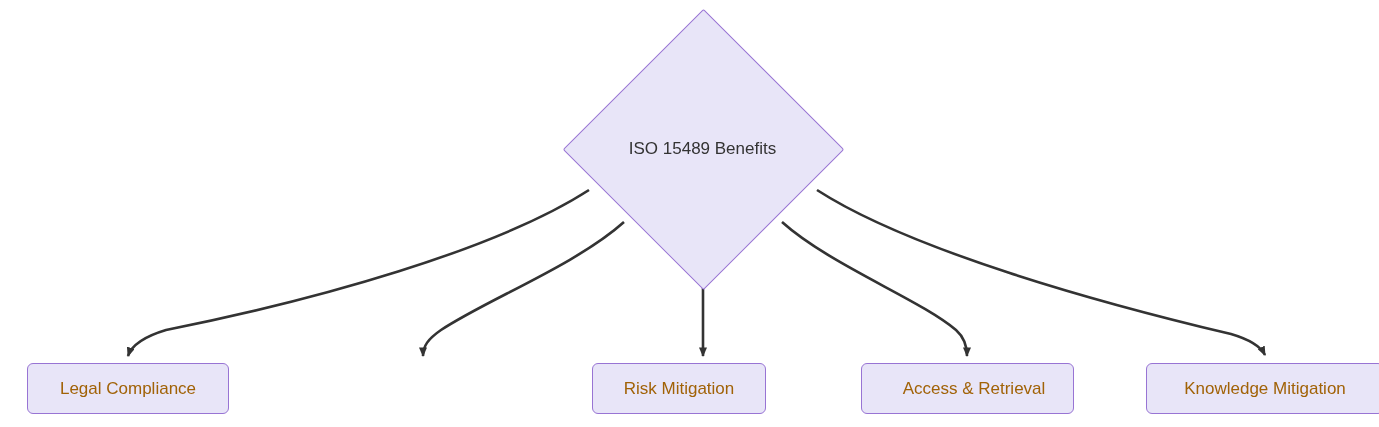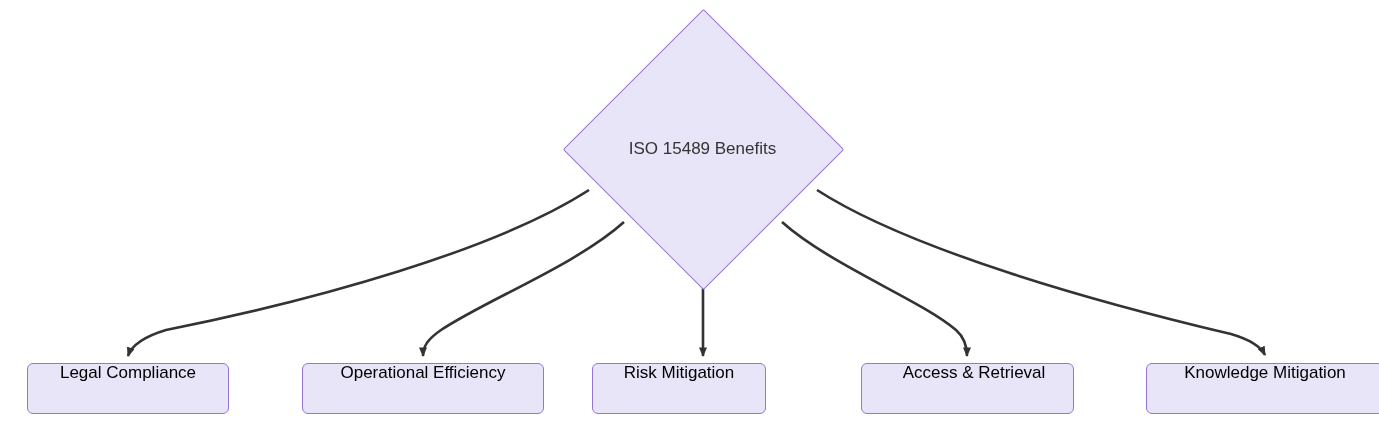--- a/index.html
+++ b/index.html
@@ -23,25 +23,25 @@
   #edge-layer {
     position: absolute;
     inset: 0;
     width: 1379px;
     height: 427px;
   }
   .node {
     position: absolute;
     box-sizing: border-box;
     display: flex;
-    align-items: flex-start;
+    align-items: center;
     justify-content: center;
     background: #e8e5f8;
     border: 1.3px solid #9874d4;
-    color: #000000;
+    color: #a16207;
     font-size: 17px;
     line-height: 1;
     white-space: nowrap;
     z-index: 2;
   }
   .node-leaf {
     height: 51px;
     border-radius: 6px;
   }
   .node-decision {
@@ -97,23 +97,20 @@
 
   <div class="decision-wrap">
     <div class="node-decision"></div>
     <div class="decision-label">ISO 15489 Benefits</div>
   </div>
 
   <div class="node node-leaf" style="left:11px;  top:363px; width:202px;">
     <span>Legal Compliance</span>
   </div>
 
-  <div class="node node-leaf" style="left:286px; top:363px; width:242px;">
-    <span>Operational Efficiency</span>
-  </div>
 
   <div class="node node-leaf" style="left:576px; top:363px; width:174px;">
     <span>Risk Mitigation</span>
   </div>
 
   <div class="node node-leaf" style="left:845px; top:363px; width:213px;padding-left:13px;">
     <span>Access &amp; Retrieval</span>
   </div>
 
   <div class="node node-leaf" style="left:1130px; top:363px; width:238px;">

